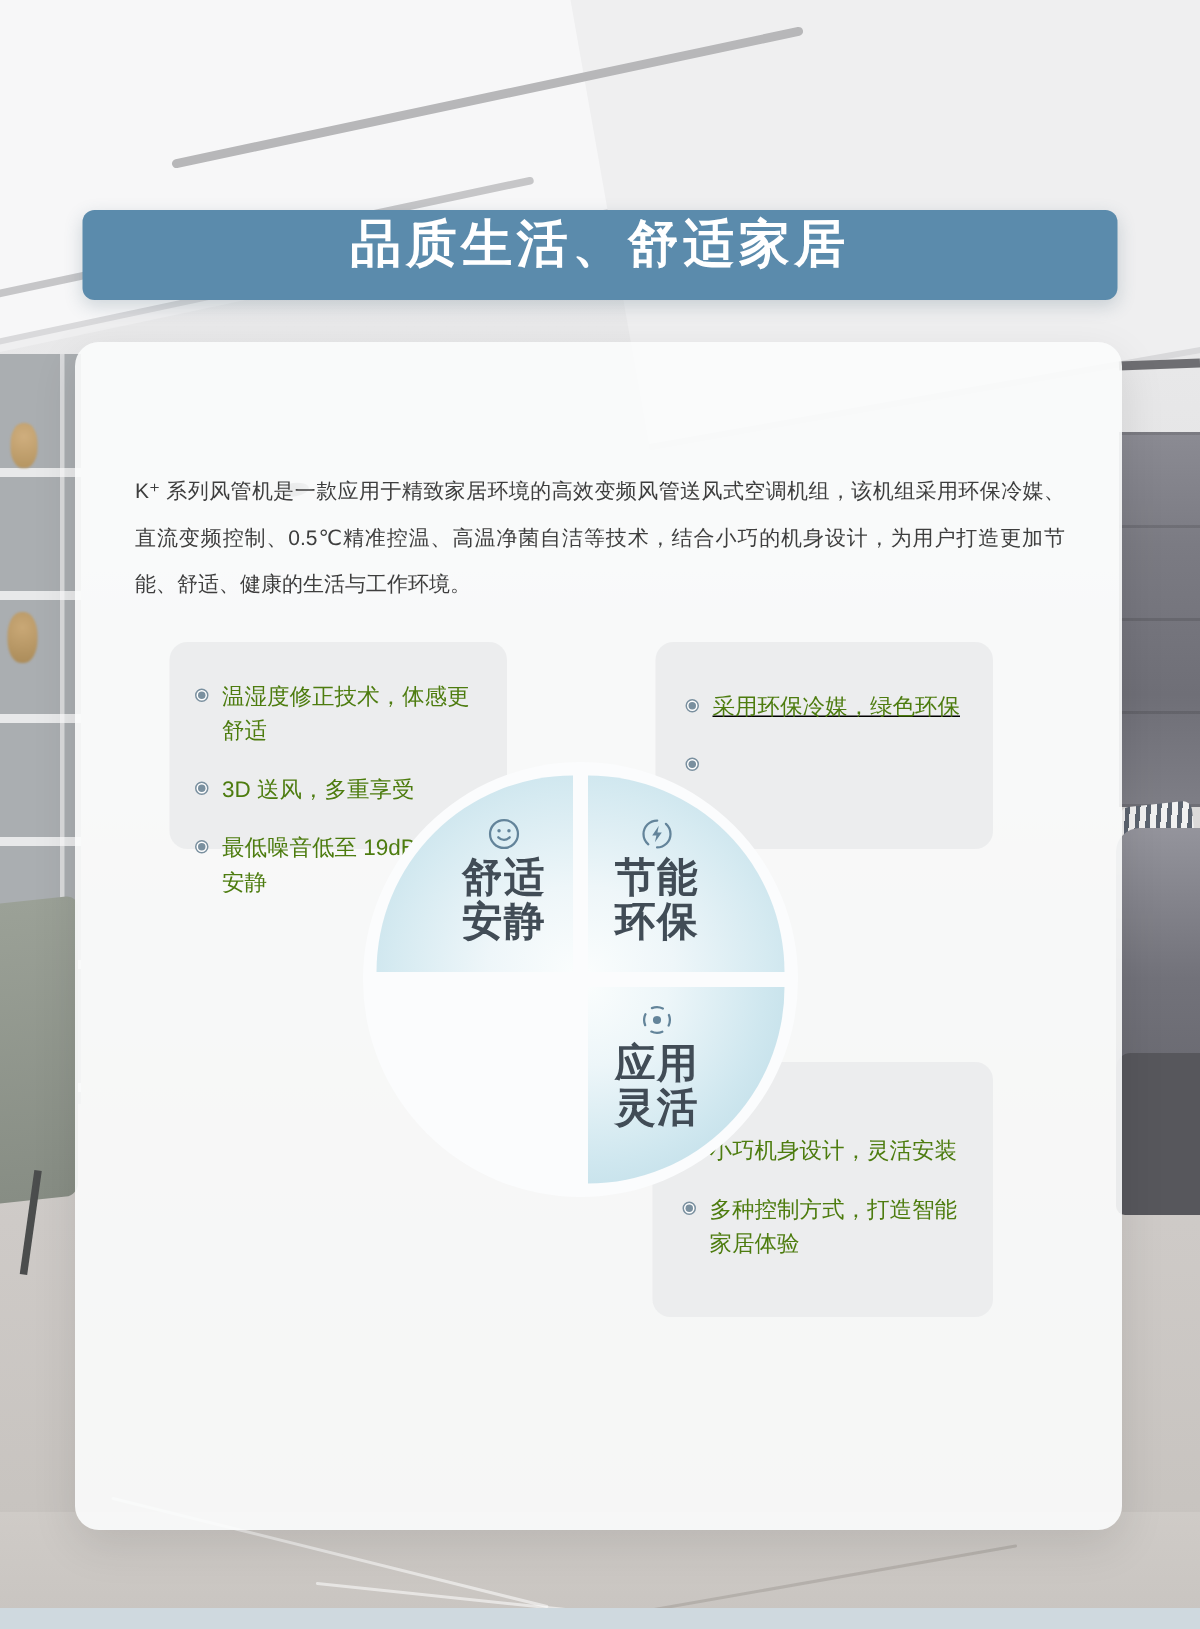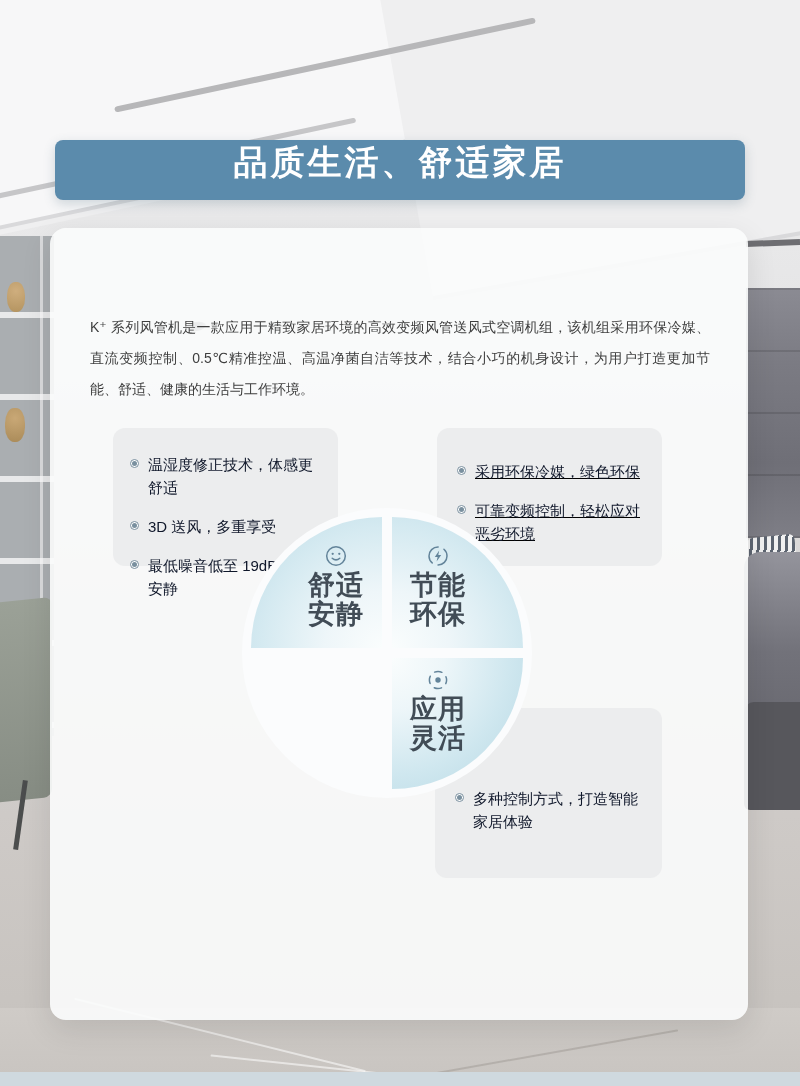--- a/index.html
+++ b/index.html
@@ -56,21 +56,21 @@
     background:rgba(251,252,252,.9);box-shadow:0 10px 30px rgba(0,0,0,.10);z-index:2;}
   .intro{position:absolute;left:40px;top:70px;width:620px;
     font-size:14px;line-height:31px;color:#3e3e3e;text-align:justify;}
   
   .fbox{position:absolute;border-radius:12px;background:rgba(233,234,236,.82);box-sizing:border-box;}
   .fbox-tl{left:63px;top:200px;width:225px;height:138px;padding:25px 16px 0 17px;}
   .fbox-tr{left:387px;top:200px;width:225px;height:138px;padding:32px 14px 0 20px;text-decoration:underline;}
   .fbox-bl{left:61px;top:480px;width:226px;height:170px;padding:48px 14px 0 17px;}
   .fbox-br{left:385px;top:480px;width:227px;height:170px;padding:48px 12px 0 20px;}
   .fitem{display:flex;align-items:flex-start;gap:9px;margin-bottom:16px;
-    font-size:15px;line-height:23px;color:#0f172a;}
+    font-size:15px;line-height:23px;color:#4d7c0f;}
   .fitem-text{white-space:pre-line;}
   .bullet{flex:none;width:9px;height:9px;margin-top:6px;border:1.5px solid #7a909f;border-radius:50%;
     position:relative;background:#fff;box-sizing:border-box;}
   .bullet::after{content:'';position:absolute;inset:1px;border-radius:50%;background:#7a909f;}
   
   .wheel{position:absolute;left:201px;top:289px;width:272px;height:272px;text-decoration:underline;}
   .wheel-halo{position:absolute;inset:-9px;border-radius:50%;background:#fbfcfd;}
   .quad{position:absolute;width:131px;height:131px;}
   .q-tl{left:0;top:0;border-radius:131px 0 0 0;
     background:radial-gradient(circle 150px at 100% 100%,#fafdfd 0%,#eef6f9 38%,#d5eaf1 80%,#c9e3ec 100%);}
@@ -141,29 +141,28 @@
     </div>
   </div>
 
   <div class="fbox fbox-tr">
     <div class="fitem">
       <span class="bullet"></span>
       <span class="fitem-text">采用环保冷媒，绿色环保</span>
     </div>
     <div class="fitem">
       <span class="bullet"></span>
-      <span class="fitem-text">可靠变频控制，轻松应对
-恶劣环境</span>
     </div>
   </div>
 
 
   <div class="fbox fbox-br">
     <div class="fitem">
       <span class="bullet"></span>
+      <span class="fitem-text">小巧机身设计，灵活安装</span>
     </div>
     <div class="fitem">
       <span class="bullet"></span>
       <span class="fitem-text">多种控制方式，打造智能
 家居体验</span>
     </div>
   </div>
 
   <div class="wheel">
     <div class="wheel-halo"></div>

